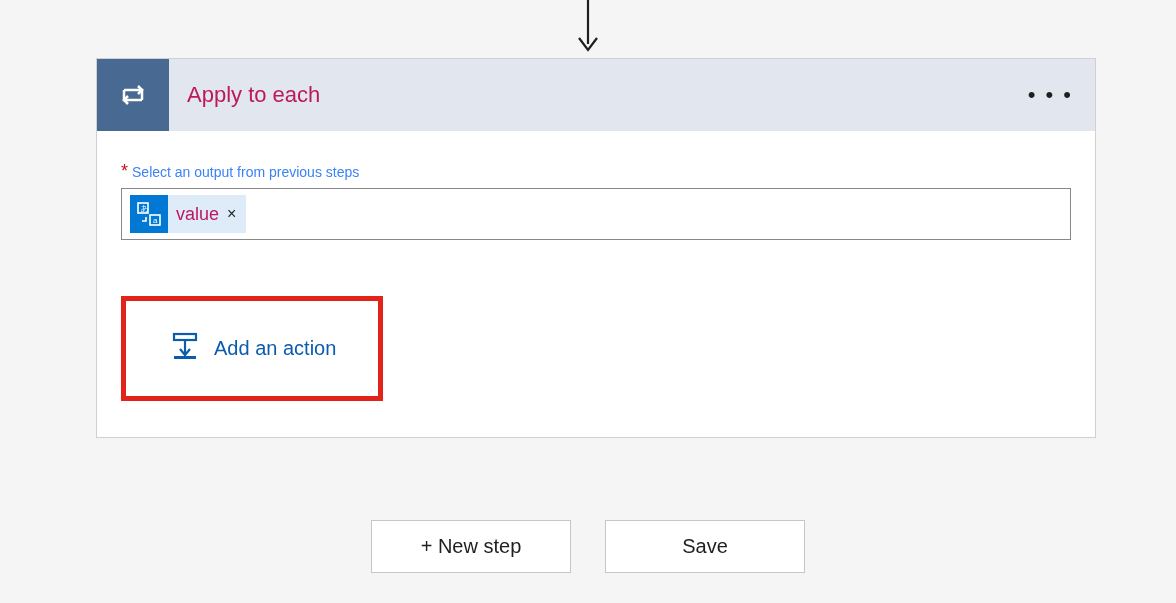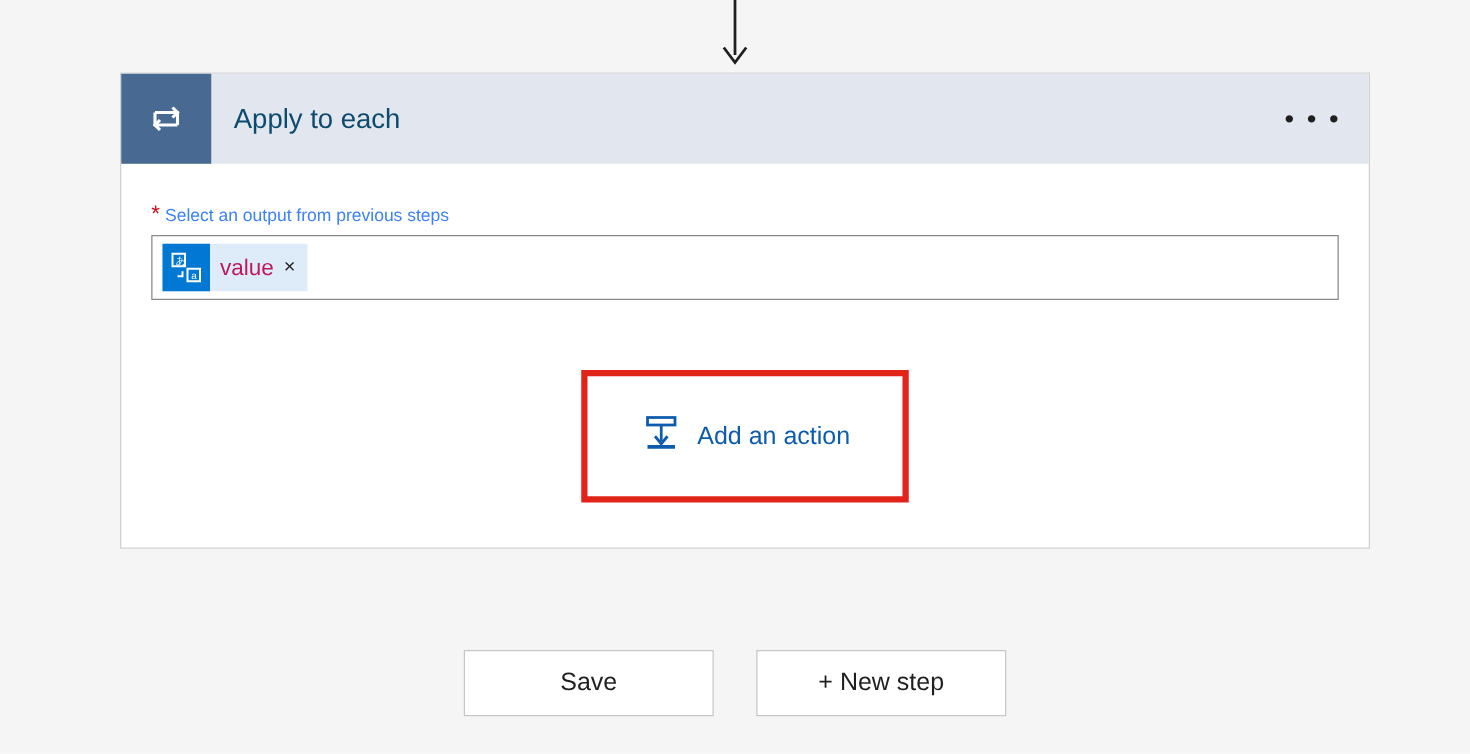--- a/index.html
+++ b/index.html
@@ -47,21 +47,21 @@
     width: 72px;
     height: 72px;
     background: #486991;
     display: flex;
     align-items: center;
     justify-content: center;
     flex-shrink: 0;
   }
   .card-title {
     font-size: 22px;
-    color: #0c4a6e;
+    color: #be185d;
     margin-left: 18px;
     font-weight: 400;
   }
   .more-btn {
     position: absolute;
     right: 14px;
     top: 50%;
     transform: translateY(-50%);
     font-size: 22px;
     letter-spacing: 2px;
@@ -117,21 +117,21 @@
     margin-right: 8px;
   }
   .token-remove {
     font-size: 16px;
     color: #201f1e;
     cursor: pointer;
   }
   .add-action-wrap {
     margin-top: 56px;
     display: flex;
-    justify-content: center;
+    justify-content: flex-start;
     margin-bottom: 6px;
   }
   .add-action-highlight {
     border: 5px solid #e2231a;
     padding: 28px 42px;
   }
   .add-action-btn {
     display: flex;
     align-items: center;
     gap: 12px;
@@ -223,20 +223,20 @@
             </span>
             <span>Add an action</span>
           </button>
         </div>
       </div>
     </div>
   </div>
 
   <div class="footer-buttons">
     <button class="footer-btn">
+      <span>+ New step</span>
+    </button>
+    <button class="footer-btn">
       <span>Save</span>
     </button>
-    <button class="footer-btn">
-      <span>+ New step</span>
-    </button>
   </div>
 
 </div>
 
 </body></html>

